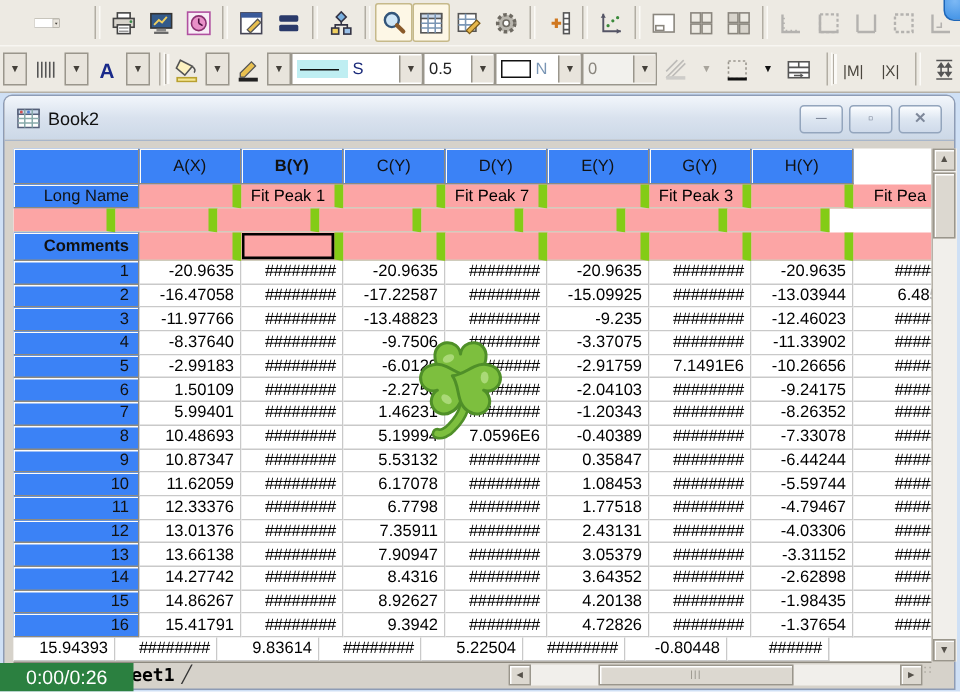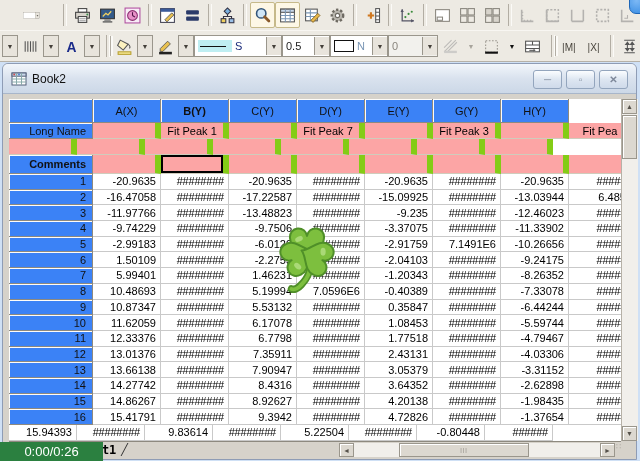--- a/index.html
+++ b/index.html
@@ -58,21 +58,21 @@
   #vthumb{position:absolute;left:0;top:16px;width:15px;height:44px;background:#dcd8d0;border:1px solid #9a968c;box-shadow:inset 1px 1px 0 #fff;box-sizing:border-box;}
   #tabbar{position:absolute;left:6px;top:377px;width:612px;height:16px;background:#d6d2ca;border-top:1px solid #8d897f;}
   #sheettab{position:absolute;left:64px;top:0px;height:15px;display:flex;align-items:center;}
   #sheettab .tname{font-family:"DejaVu Sans Mono",monospace;font-weight:bold;font-size:12px;color:#000;}
   #sheettab .slash{width:1px;height:13px;background:#333;transform:skewX(-28deg);margin-left:8px;}
   #hscroll{position:absolute;left:330px;top:1px;width:276px;height:14px;background:#f1efeb;}
   #hthumb{position:absolute;left:60px;top:0;width:130px;height:14px;background:#dcd8d0;border:1px solid #9a968c;box-shadow:inset 1px 1px 0 #fff;box-sizing:border-box;
     display:flex;align-items:center;justify-content:center;font-size:6px;color:#8a867e;letter-spacing:1px;}
   #grip{position:absolute;right:0px;top:1px;width:13px;height:14px;color:#a8a49c;font-size:8px;line-height:7px;text-align:right;}
   
-  #timebox{position:absolute;left:0;top:442px;width:103px;height:19px;background:#2b8040;color:#fff;
+  #timebox{position:absolute;left:0;top:442px;width:89px;height:19px;background:#2b8040;color:#fff;
     font-size:13px;display:flex;align-items:center;justify-content:center;z-index:60;}
   #clover{position:absolute;left:266px;top:213px;width:82px;height:86px;z-index:50;}
   #blueblob{position:absolute;left:629px;top:-7px;width:19px;height:19px;border-radius:7px;
     background:radial-gradient(circle at 35% 35%,#7db9f5,#2f86e0);border:1px solid #1d66b8;z-index:70;}
   .hashes{letter-spacing:-0.2px;}
 </style>
 </head>
 <body>
 
 <div id="toolbars">
@@ -426,21 +426,21 @@
         <div class="dcell cc hashes">########</div>
         <div class="dcell cc">-13.48823</div>
         <div class="dcell cc hashes">########</div>
         <div class="dcell cc">-9.235</div>
         <div class="dcell cc hashes">########</div>
         <div class="dcell cc">-12.46023</div>
         <div class="dcell cc hashes">######</div>
       </div>
       <div class="wrow drow">
         <div class="hcell rowhead c0">4</div>
-        <div class="dcell cc">-9.74229</div>
+        <div class="dcell cc">-8.37640</div>
         <div class="dcell cc hashes">########</div>
         <div class="dcell cc">-9.7506</div>
         <div class="dcell cc hashes">########</div>
         <div class="dcell cc">-3.37075</div>
         <div class="dcell cc hashes">########</div>
         <div class="dcell cc">-11.33902</div>
         <div class="dcell cc hashes">######</div>
       </div>
       <div class="wrow drow">
         <div class="hcell rowhead c0">5</div>

